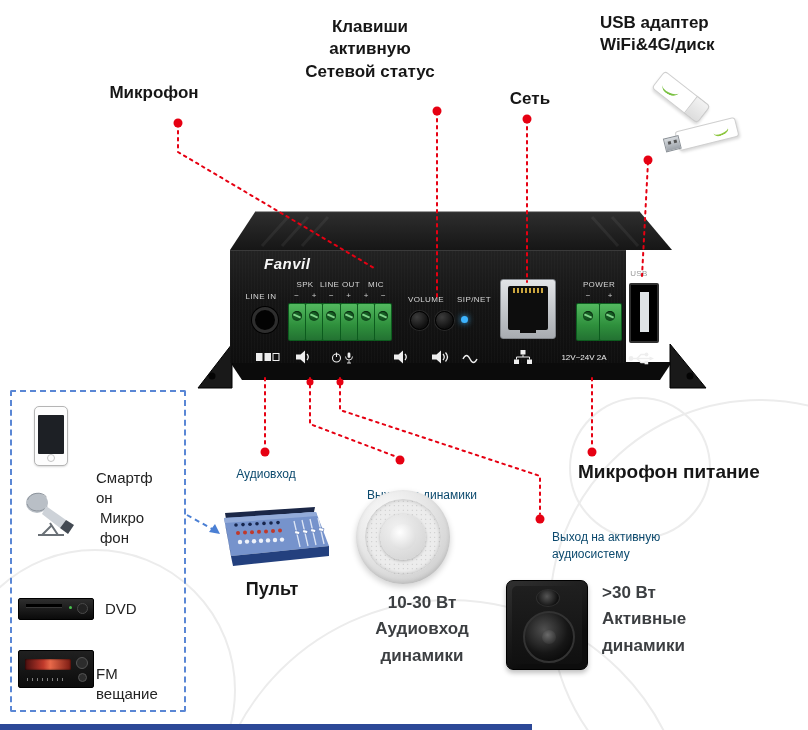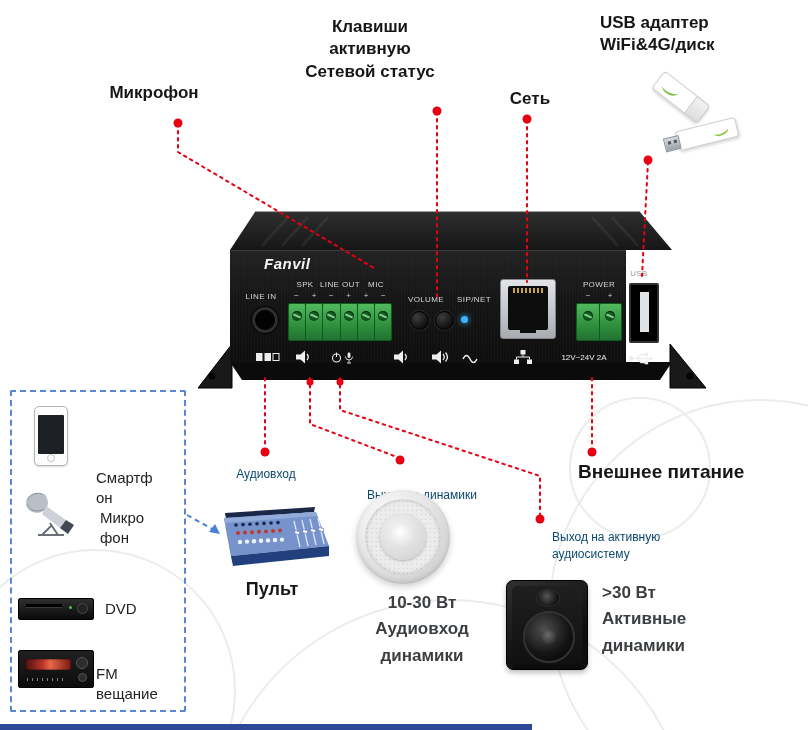--- a/index.html
+++ b/index.html
@@ -319,21 +319,21 @@
   <div class="callout" id="lbl-usb">
     <div>USB адаптер</div>
     <div>WiFi&amp;4G/диск</div>
   </div>
   <div class="small-label" id="lbl-audioin">Аудиовход</div>
   <div class="small-label" id="lbl-spkout">Выход на динамики</div>
   <div class="small-label" id="lbl-activeout">
     <div>Выход на активную</div>
     <div>аудиосистему</div>
   </div>
-  <div class="callout" id="lbl-extpower">Внешнее питание</div>
+  <div class="callout" id="lbl-extpower">Микрофон питание</div>
 
   <div id="sources-box">
     <div id="phone">
       <div id="phone-screen"></div>
       <div id="phone-btn"></div>
     </div>
     <div class="src-label s-lbl1">Смартфон</div>
 
     <div id="mic-src">
       <svg width="66" height="50" viewBox="0 0 66 50">

